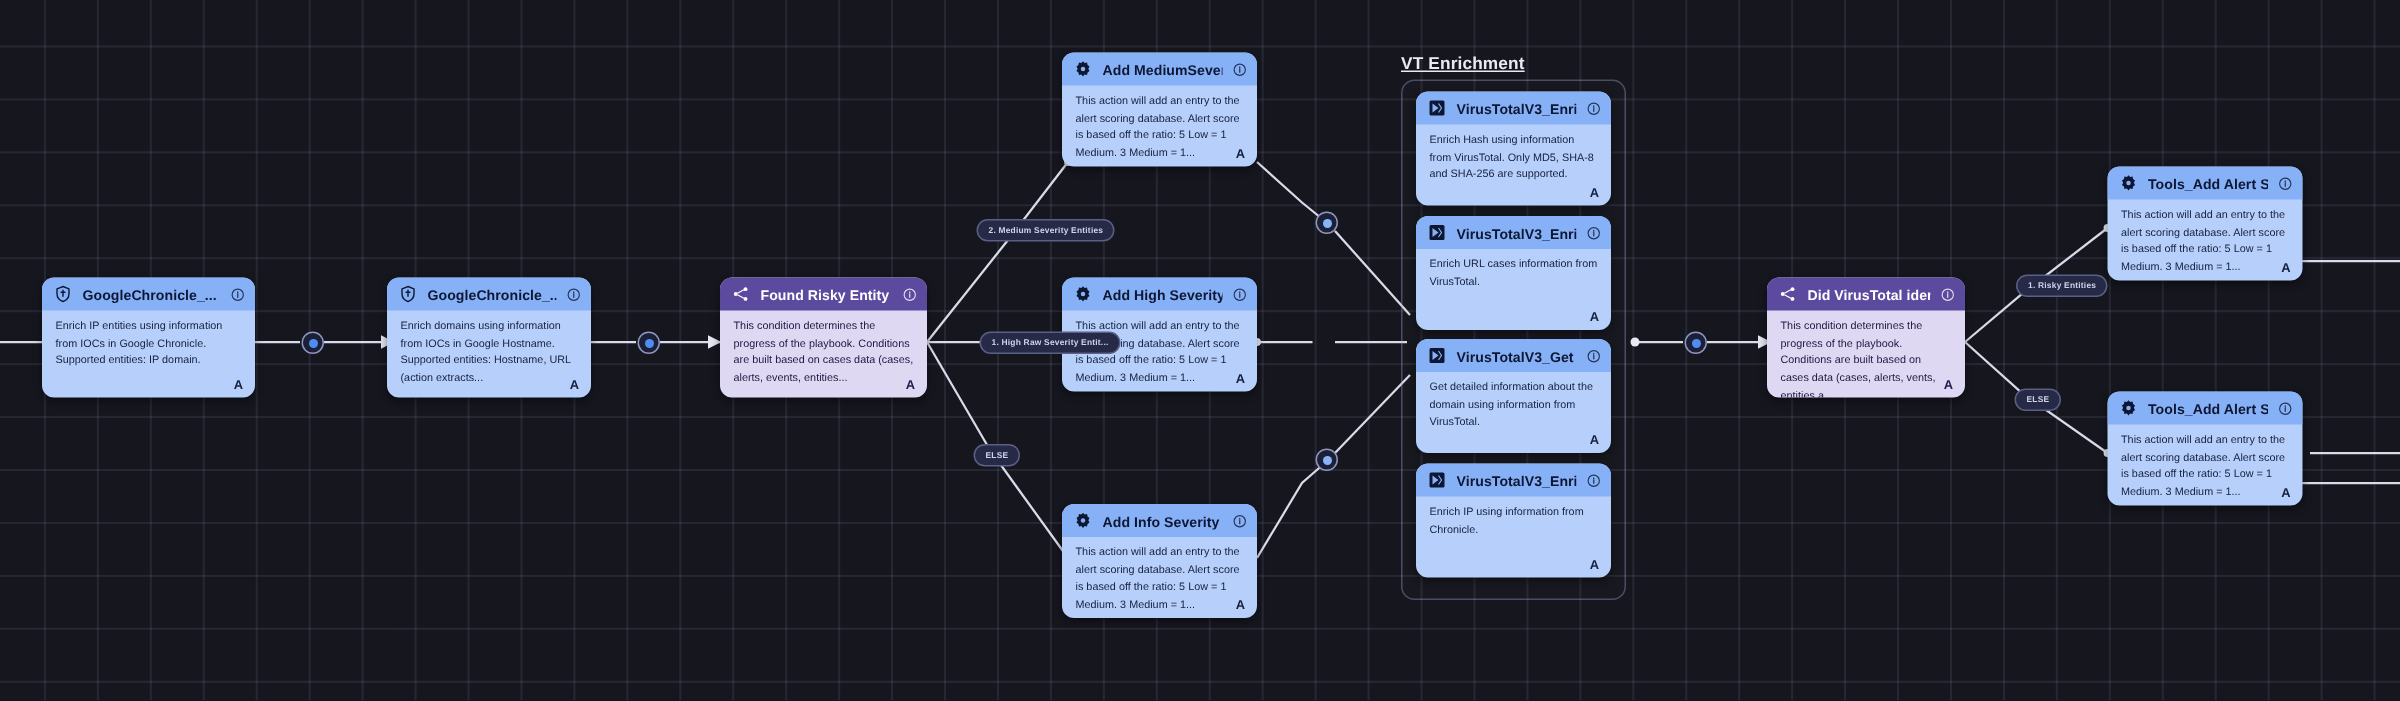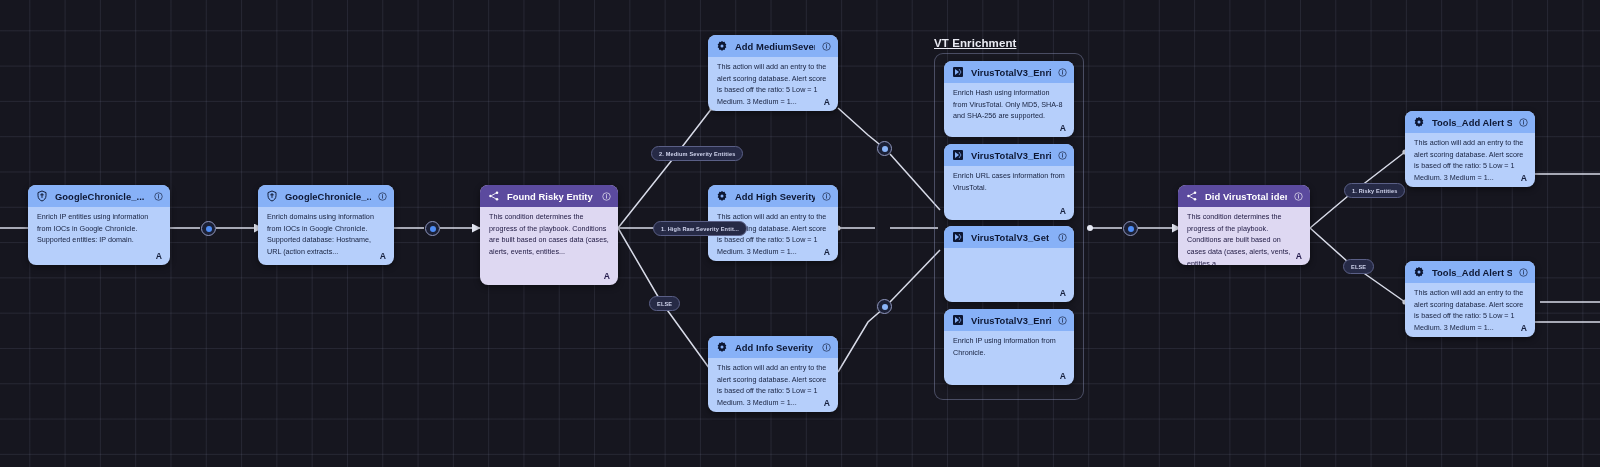--- a/index.html
+++ b/index.html
@@ -197,25 +197,25 @@
       <svg class="ico" viewBox="0 0 24 24">
         <path d="M12 2 L20 5.2 V11.4 C20 16.4 16.6 20.6 12 22 C7.4 20.6 4 16.4 4 11.4 V5.2 Z" fill="none" stroke="#0d1733" stroke-width="1.9"></path>
         <path d="M12 7 V15 M9.4 9.6 h5.2" stroke="#0d1733" stroke-width="1.9" stroke-linecap="round"></path>
       </svg>
       <span class="ttl">GoogleChronicle_...</span>
       <svg class="info-ico" viewBox="0 0 24 24">
         <circle cx="12" cy="12" r="10" fill="none" stroke="#0d1733" stroke-width="2"></circle>
         <path d="M12 10.5 v6 M12 7 v1.6" stroke="#0d1733" stroke-width="2.2" stroke-linecap="round"></path>
       </svg>
     </div>
-    <div class="body">Enrich domains using information from IOCs in Google Chronicle. Supported database: Hostname, URL (action extracts...</div>
-    <div class="badge">A</div>
-  </div>
-
-  <div class="node cond" style="left:480px;top:185px;width:138px;height:100px;">
+    <div class="body">Enrich domains using information from IOCs in Google Hostname. Supported entities: Hostname, URL (action extracts...</div>
+    <div class="badge">A</div>
+  </div>
+
+  <div class="node cond" style="left:480px;top:185px;width:138px;height:80px;">
     <div class="hdr">
       <svg class="ico" viewBox="0 0 24 24">
         <circle cx="5" cy="12" r="2.6" fill="#fff"></circle>
         <circle cx="18" cy="5.5" r="2.6" fill="#fff"></circle>
         <circle cx="18" cy="18.5" r="2.6" fill="#fff"></circle>
         <path d="M7.2 11 L15.8 6.4 M7.2 13 L15.8 17.6" stroke="#fff" stroke-width="1.7"></path>
       </svg>
       <span class="ttl">Found Risky Entity</span>
       <svg class="info-ico" viewBox="0 0 24 24">
         <circle cx="12" cy="12" r="10" fill="none" stroke="#fff" stroke-width="2"></circle>
@@ -314,20 +314,21 @@
         <rect x="2" y="2" width="20" height="20" rx="2" fill="#0d1733"></rect>
         <path d="M6 6 L14 12 L6 18 Z" fill="#87b1f7"></path>
         <path d="M14 6 L18 12 L14 18" fill="none" stroke="#87b1f7" stroke-width="1.6"></path>
       </svg>
       <span class="ttl">VirusTotalV3_Get D...</span>
       <svg class="info-ico" viewBox="0 0 24 24">
         <circle cx="12" cy="12" r="10" fill="none" stroke="#0d1733" stroke-width="2"></circle>
         <path d="M12 10.5 v6 M12 7 v1.6" stroke="#0d1733" stroke-width="2.2" stroke-linecap="round"></path>
       </svg>
     </div>
+    <div class="body">Get detailed information about the domain using information from VirusTotal.</div>
     <div class="badge">A</div>
   </div>
 
   <div class="node" style="left:944px;top:309px;width:130px;height:76px;">
     <div class="hdr">
       <svg class="ico" viewBox="0 0 24 24">
         <rect x="2" y="2" width="20" height="20" rx="2" fill="#0d1733"></rect>
         <path d="M6 6 L14 12 L6 18 Z" fill="#87b1f7"></path>
         <path d="M14 6 L18 12 L14 18" fill="none" stroke="#87b1f7" stroke-width="1.6"></path>
       </svg>

